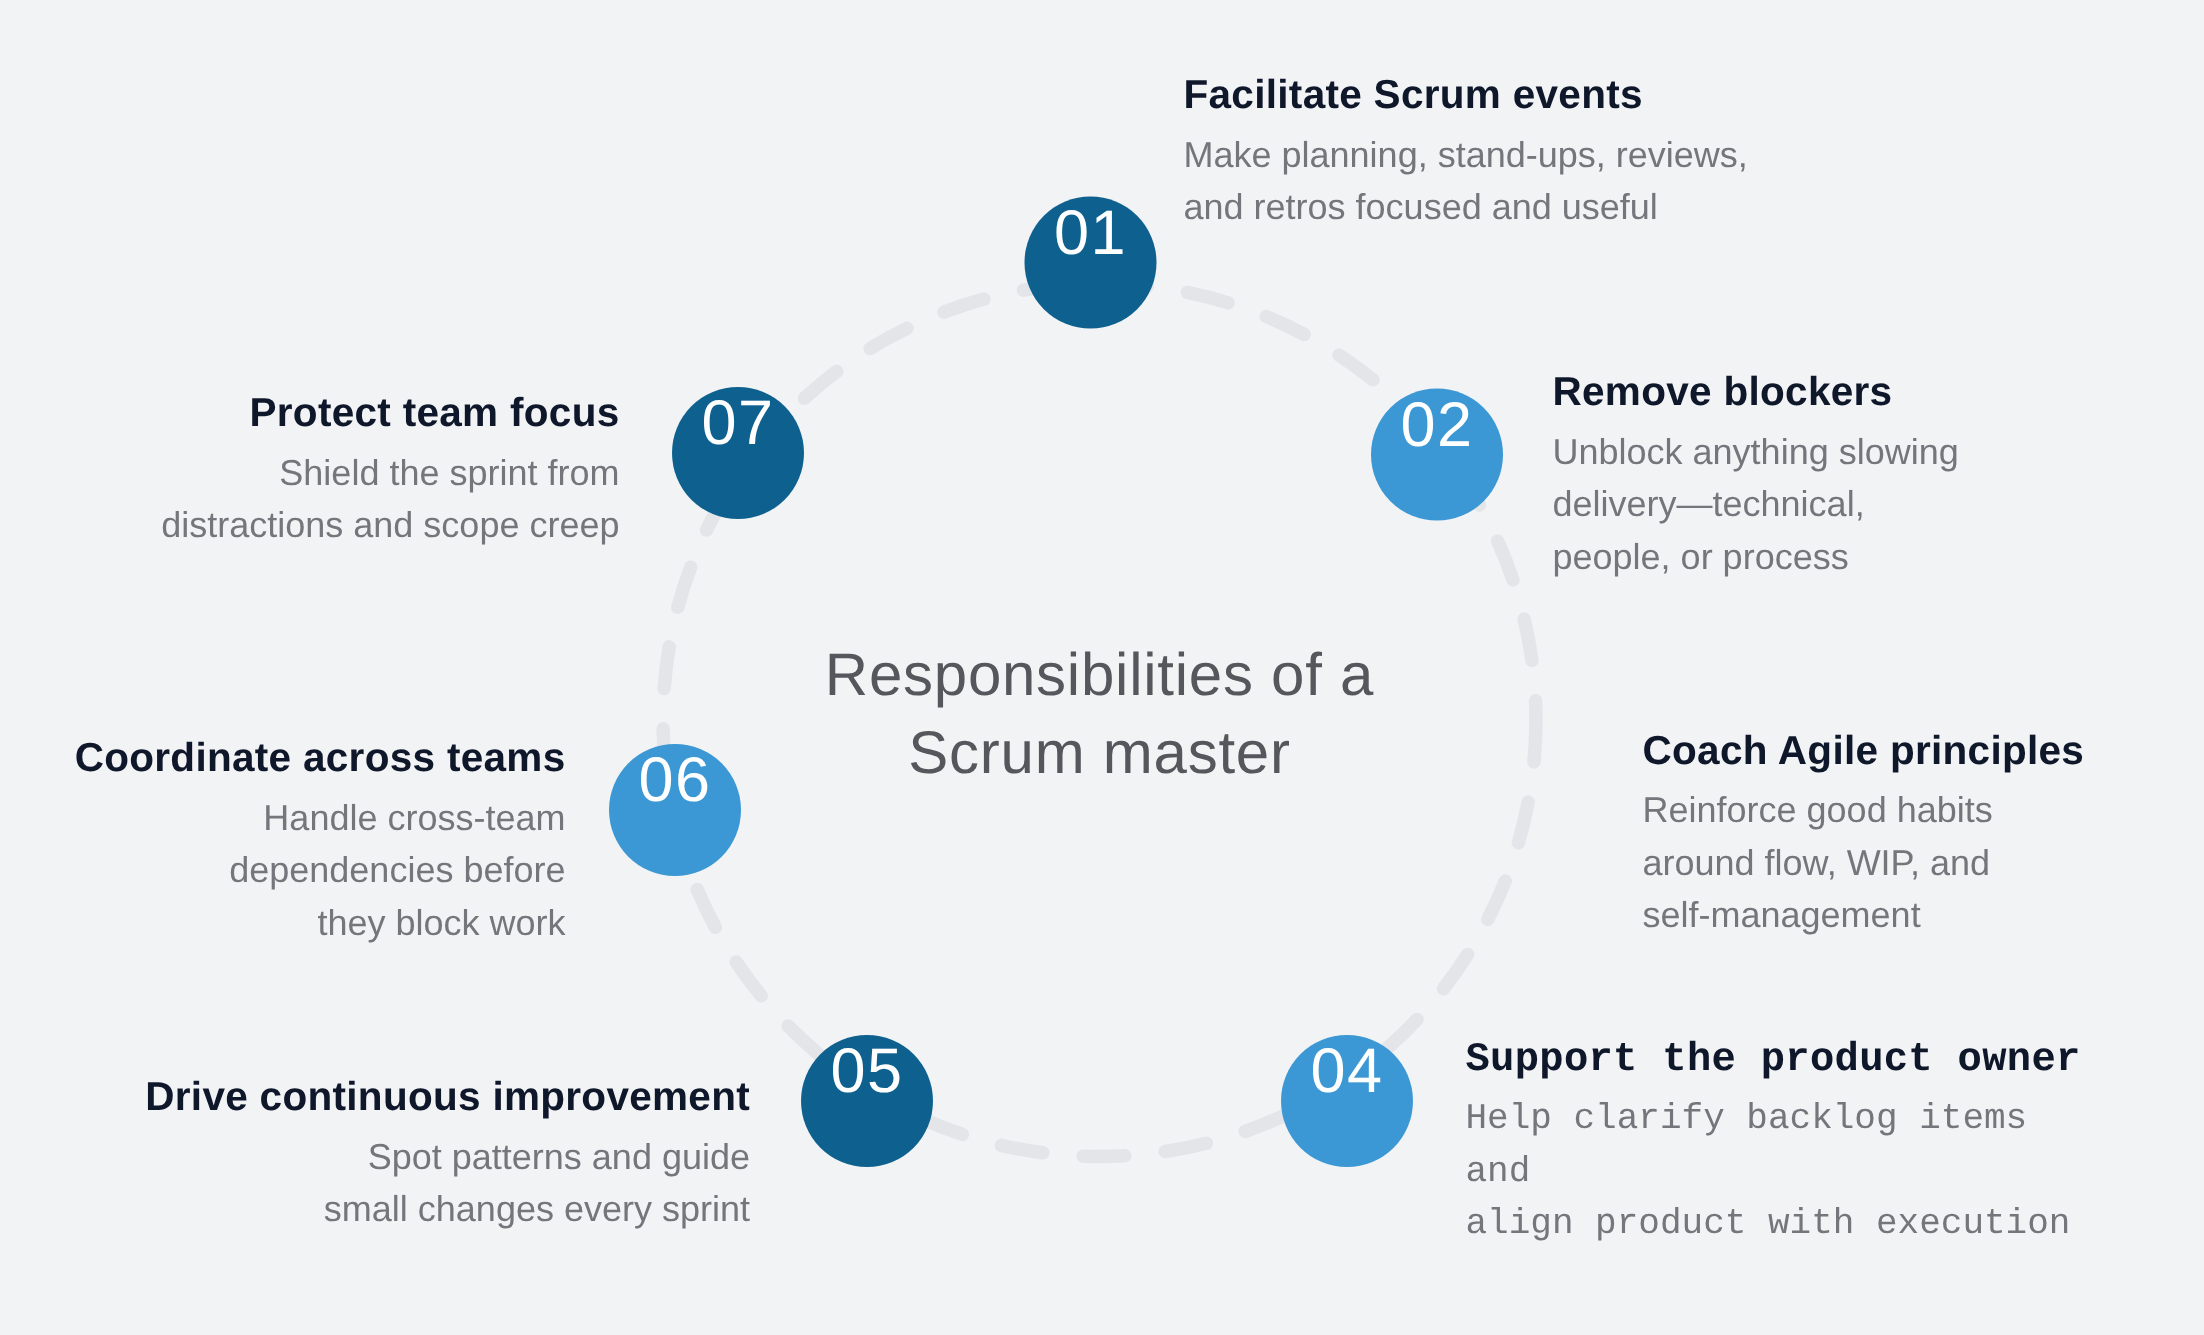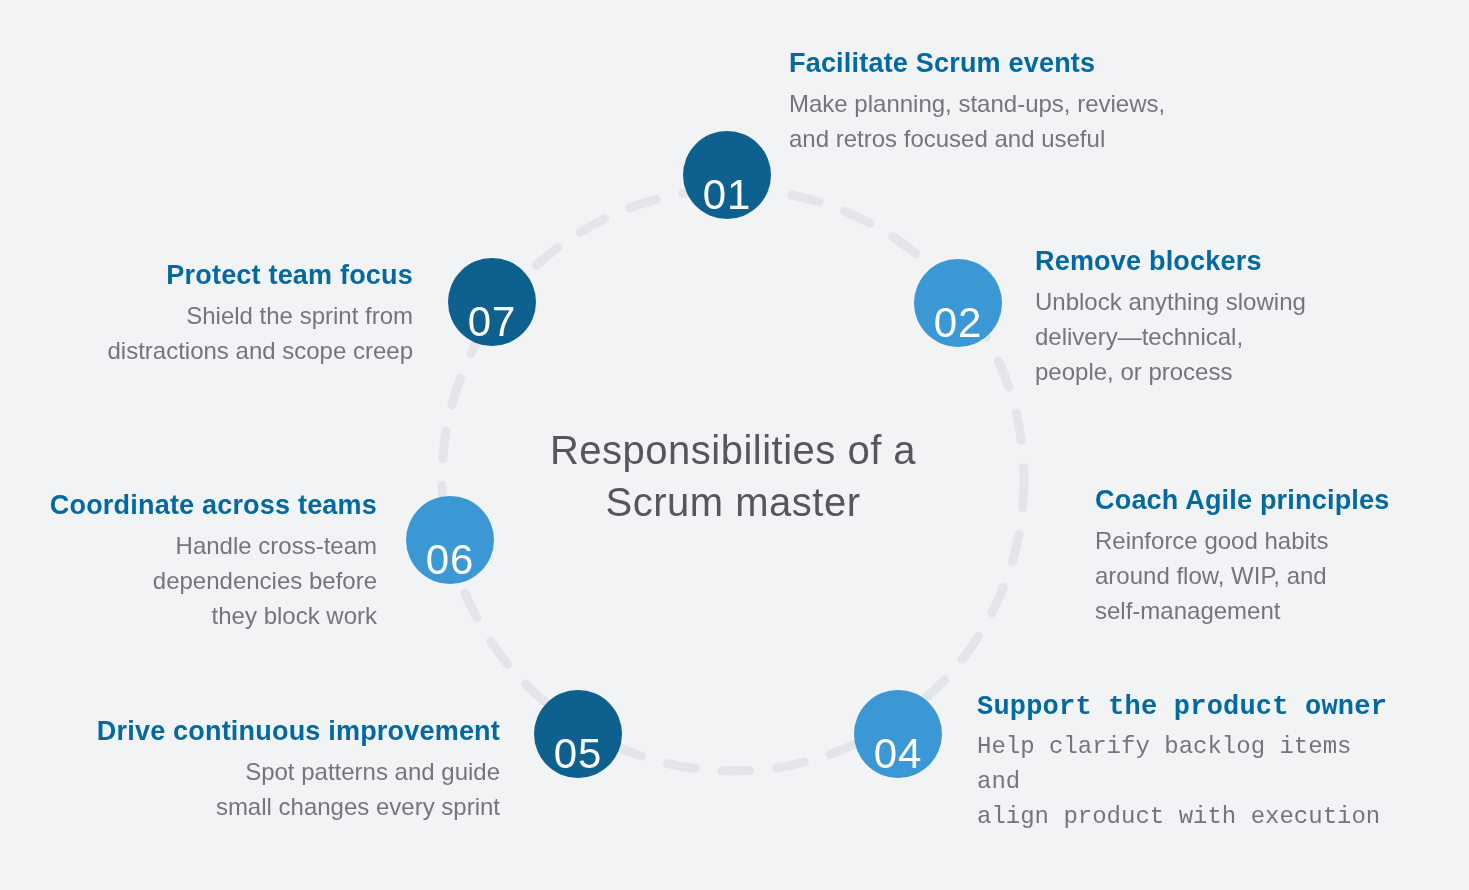--- a/index.html
+++ b/index.html
@@ -31,42 +31,42 @@
     font-weight: 500;
     white-space: pre-line;
     letter-spacing: 0.5px;
   }
   .node {
     position: absolute;
     width: 88px;
     height: 88px;
     border-radius: 50%;
     display: flex;
-    align-items: flex-end;
+    align-items: flex-start;
     justify-content: center;
     color: #ffffff;
     font-size: 42px;
     letter-spacing: 1px;
   }
   .node.dark  { background: #0e618f; }
   .node.light { background: #3b98d4; }
   .n1 { left: 683px; top: 131px; }
   .n2 { left: 914px; top: 259px; }
   .n3 { left: 976px; top: 498px; }
   .n4 { left: 854px; top: 690px; }
   .n5 { left: 534px; top: 690px; }
   .n6 { left: 406px; top: 496px; }
   .n7 { left: 448px; top: 258px; }
   .step-text {
     position: absolute;
   }
   .step-text .heading {
     font-size: 27px;
     font-weight: bold;
-    color: #0369a1;
+    color: #0f172a;
     margin-bottom: 7px;
     letter-spacing: 0.2px;
   }
   .step-text .desc {
     font-size: 24px;
     line-height: 35px;
     color: #73767a;
     white-space: pre-line;
   }
   .align-left  { text-align: left; }

